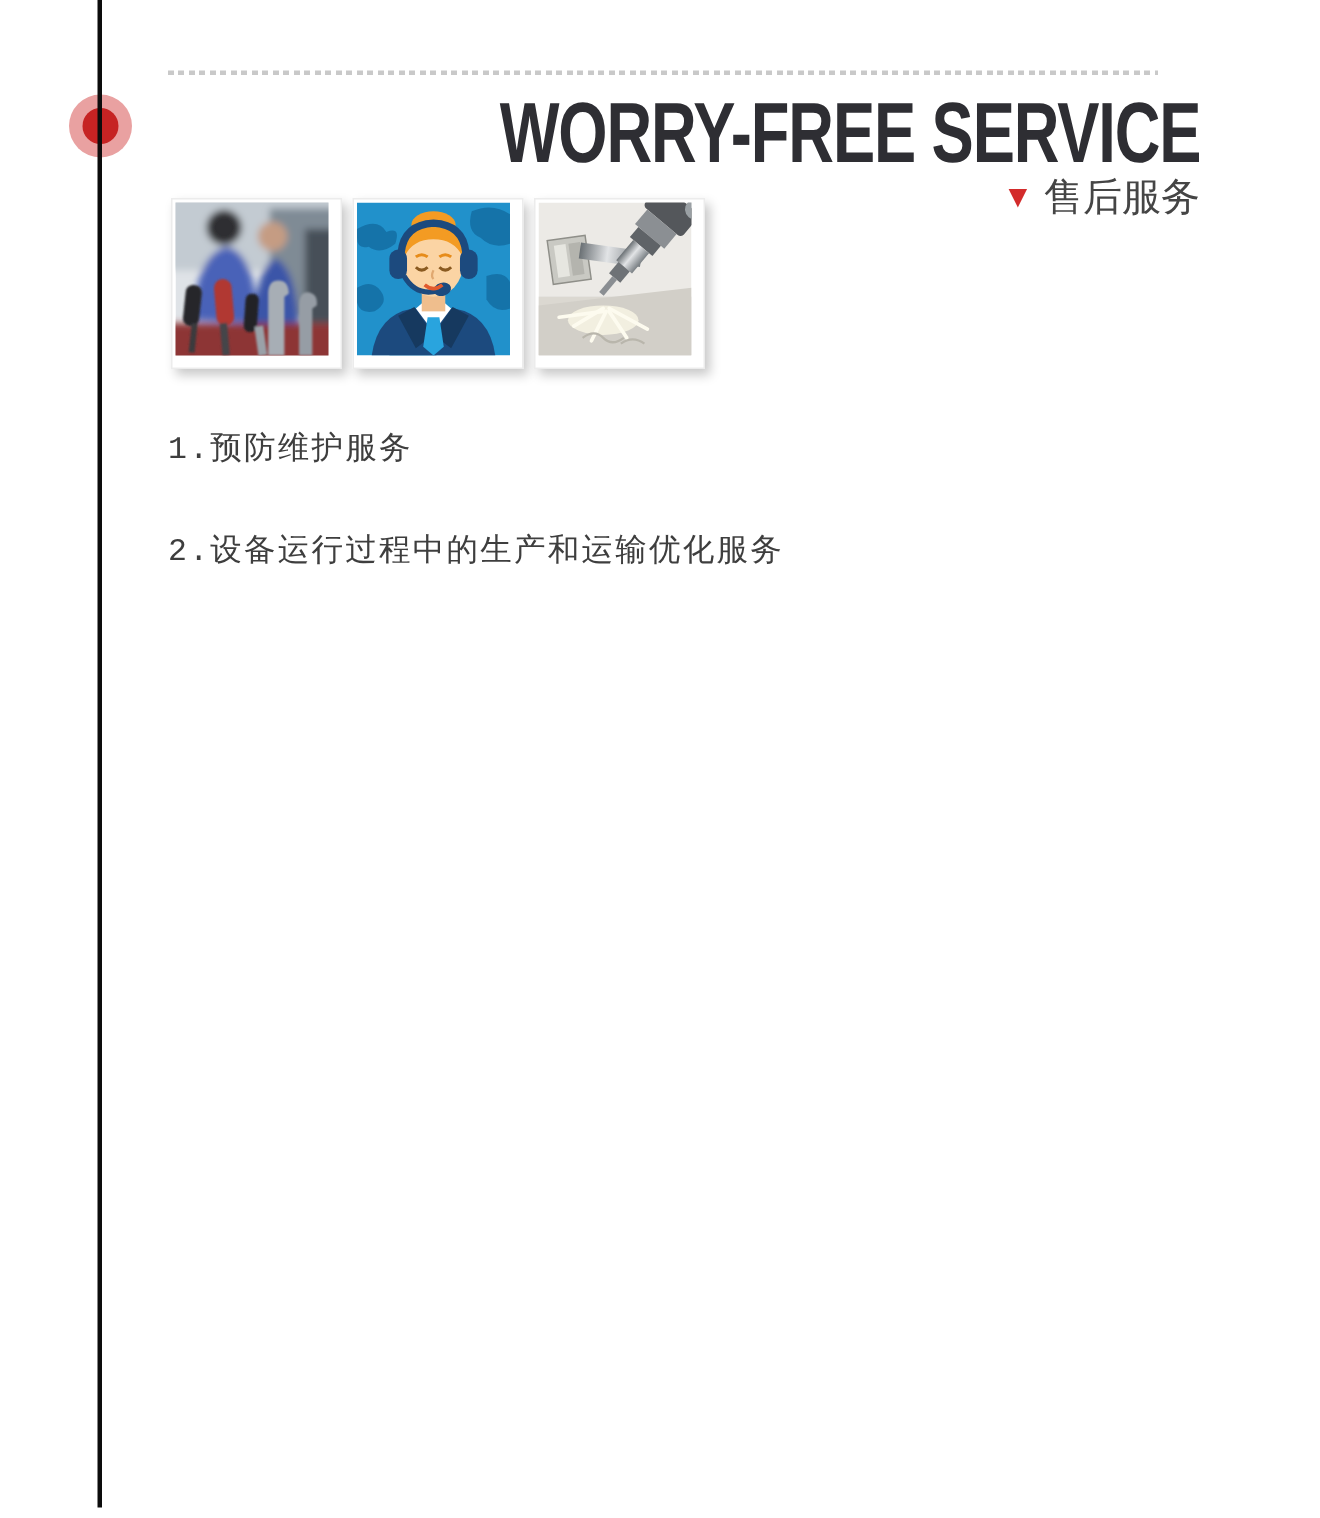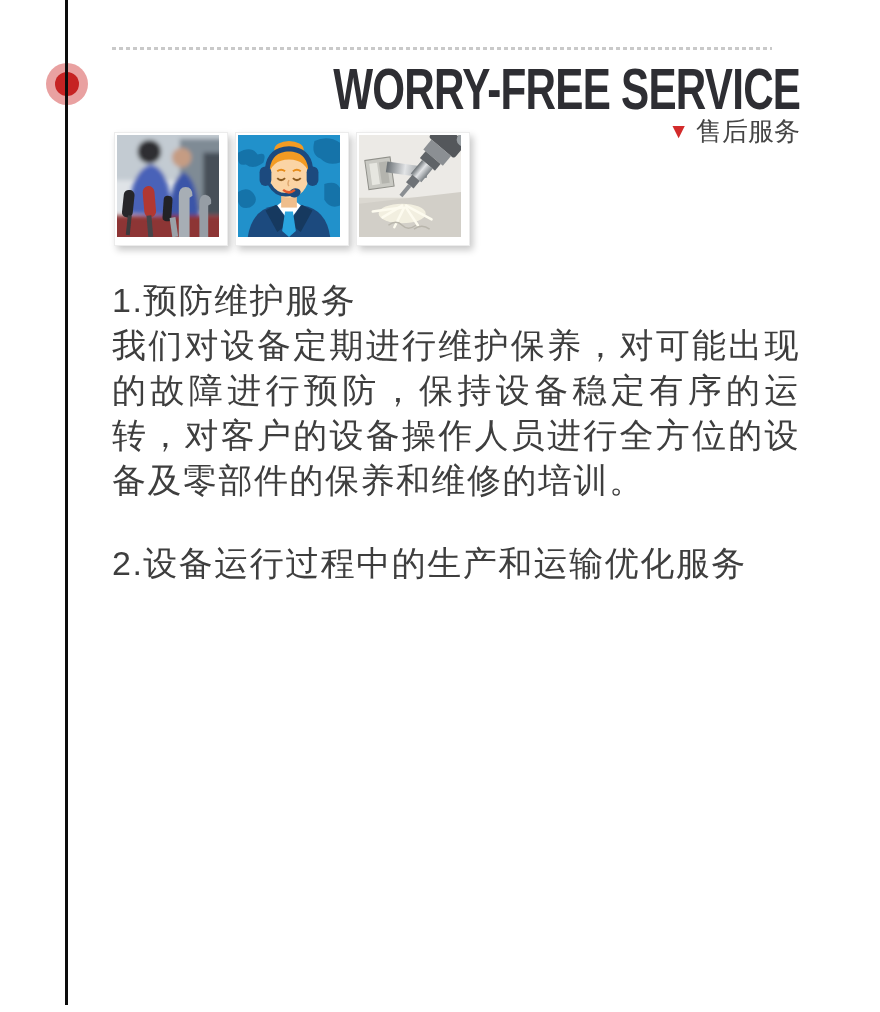--- a/index.html
+++ b/index.html
@@ -17,24 +17,24 @@
     background:repeating-linear-gradient(90deg,#c9c9c9 0 4px,rgba(0,0,0,0) 4px 7px);}
   .title{position:absolute;top:17px;right:0;margin:0;font-size:57px;line-height:50px;font-weight:bold;
     color:#2e2e33;letter-spacing:-1px;white-space:nowrap;transform:scaleX(0.74);transform-origin:100% 50%;}
   .subtitle{position:absolute;top:70px;right:0;font-size:26px;line-height:28px;color:#454545;white-space:nowrap;margin-left:23px;}
   .subtitle .tri{color:#d32b2b;font-size:21px;margin-right:7px;vertical-align:2px;}
   .gallery{position:absolute;top:85px;left:2px;display:flex;gap:7px;}
   .frame{width:108px;height:108px;background:#ffffff;padding:2px;border:1px solid #ececec;
     box-shadow:3px 4px 7px rgba(0,0,0,0.22);}
   .frame svg{display:block;width:102px;height:102px;}
   .content{margin-top:31px;}
-  .section{font-size:34px;line-height:45px;color:#3e3e3e;letter-spacing:1.5px;}
+  .section{font-size:21px;line-height:45px;color:#3e3e3e;letter-spacing:1.5px;font-family:Liberation Mono, monospace;}
   .section .heading{margin:0;}
   .section p{margin:0;text-align:justify;}
-  .section-2{margin-top:38px;}
+  .section-2{margin-top:23px;}
 </style>
 </head>
 <body>
 
 <div class="vline"></div>
 <div class="bullet-outer">
   <div class="bullet-inner"></div>
 </div>
 
 <div class="main">
@@ -160,21 +160,20 @@
         </svg>
       </div>
 
     </div>
   </div>
 
   <div class="content">
 
     <div class="section section-1">
       <div class="heading">1.预防维护服务</div>
-      <p>我们对设备定期进行维护保养，对可能出现的故障进行预防，保持设备稳定有序的运转，对客户的设备操作人员进行全方位的设备及零部件的保养和维修的培训。</p>
     </div>
 
     <div class="section section-2">
       <div class="heading">2.设备运行过程中的生产和运输优化服务</div>
     </div>
 
   </div>
 </div>
 
 </body></html>

